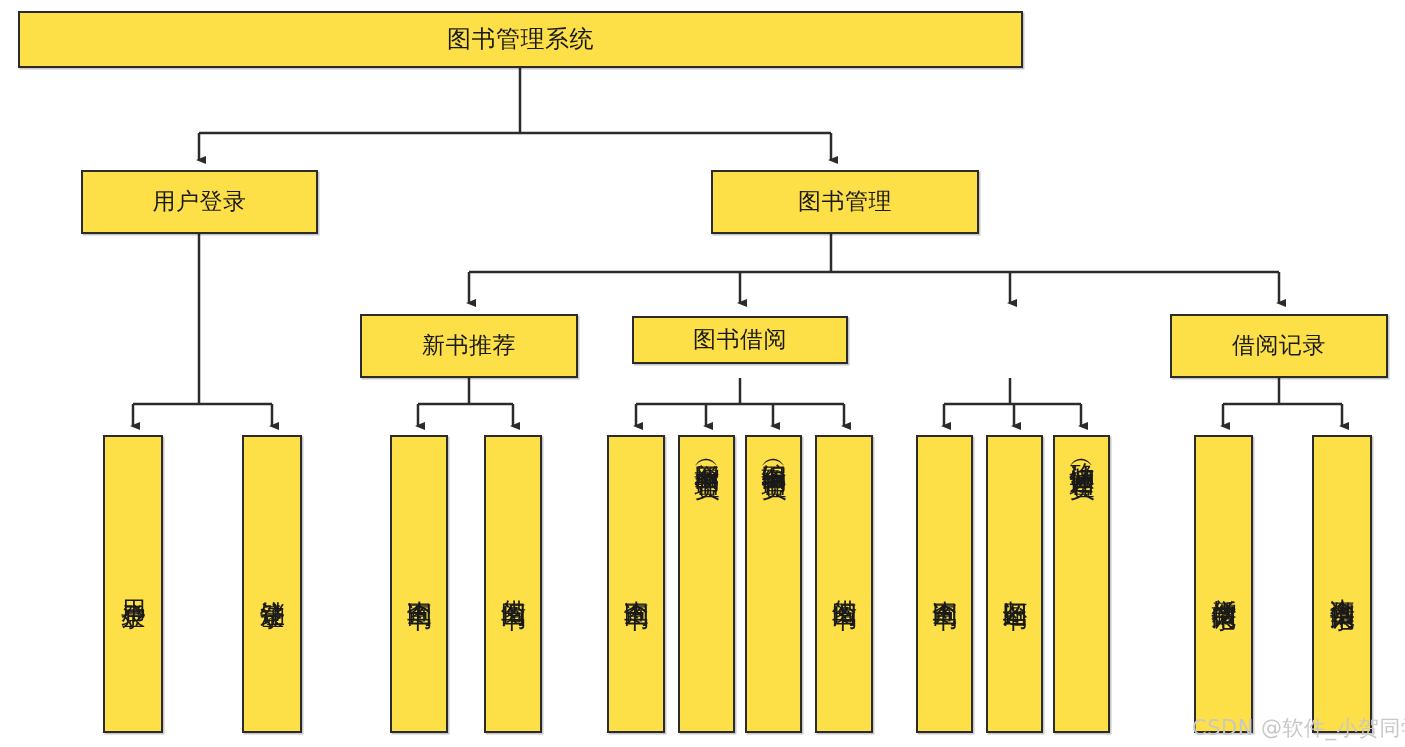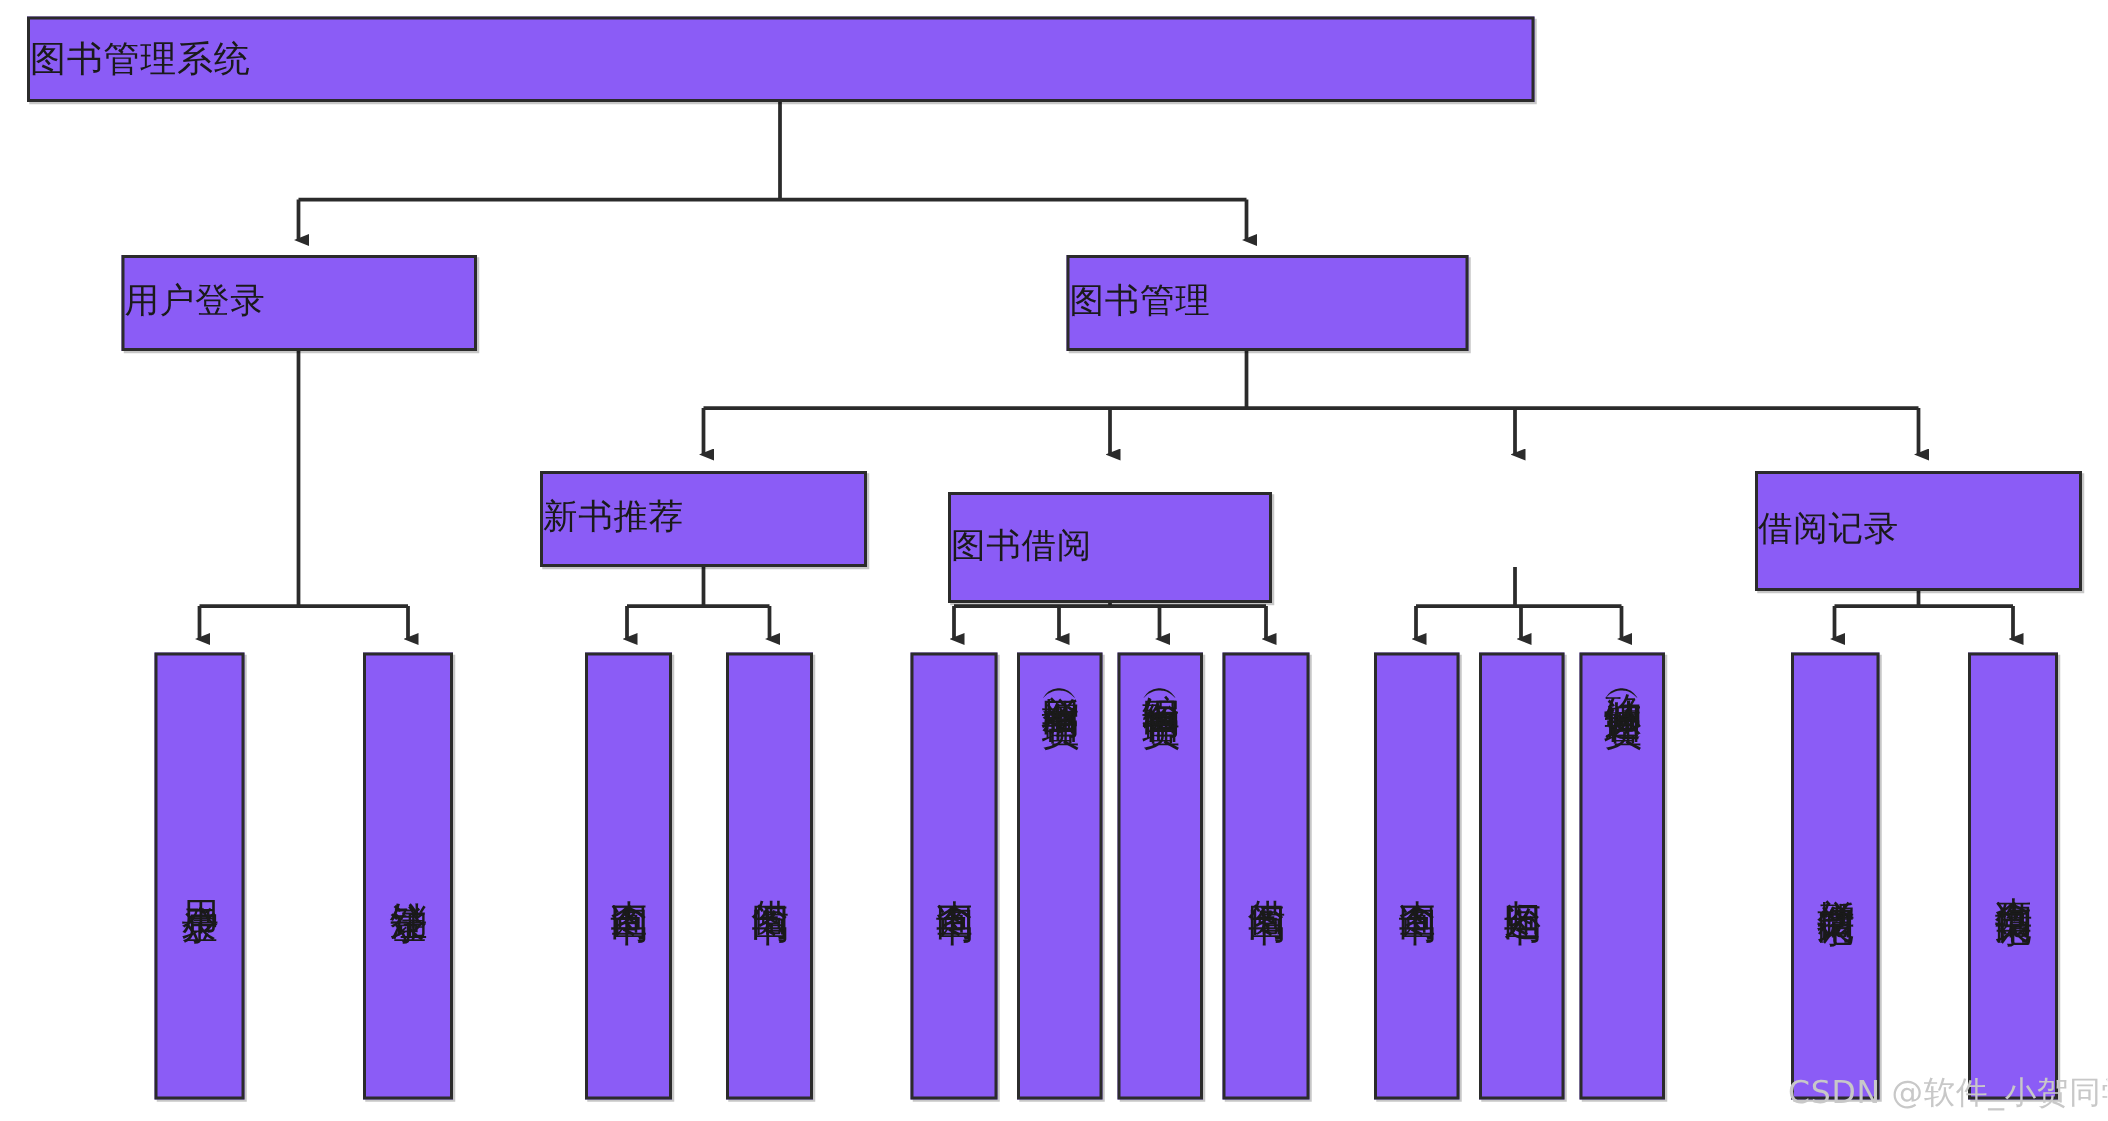--- a/index.html
+++ b/index.html
@@ -23,24 +23,25 @@
     left: 0;
     top: 0;
     width: 1405px;
     height: 747px;
     pointer-events: none;
   }
   .node {
     position: absolute;
     box-sizing: border-box;
     border: 2.5px solid #2b2b2b;
-    background: #8b5cf6;
+    background: #fde047;
     color: #1a1a1a;
     display: flex;
     align-items: center;
+    justify-content: center;
     text-align: center;
     box-shadow: 1.5px 1.5px 0 0 rgba(0,0,0,0.22);
   }
   .node .label {
     display: block;
     line-height: 1.18;
     letter-spacing: 0.5px;
   }
   
   .node.h .label {
@@ -143,24 +144,24 @@
   <div class="node h" style="left:81px; top:170px; width:237px; height:64px;">
     <span class="label">用户登录</span>
   </div>
   <div class="node h" style="left:711px; top:170px; width:268px; height:64px;">
     <span class="label">图书管理</span>
   </div>
 
   <div class="node h" style="left:360px; top:314px; width:218px; height:64px;">
     <span class="label">新书推荐</span>
   </div>
-  <div class="node h" style="left:632px; top:328px; width:216px; height:74px;">
+  <div class="node h" style="left:632px; top:316px; width:216px; height:48px;">
     <span class="label">图书借阅</span>
   </div>
-  <div class="node h" style="left:1170px; top:314px; width:218px; height:80px;">
+  <div class="node h" style="left:1170px; top:314px; width:218px; height:64px;">
     <span class="label">借阅记录</span>
   </div>
 
   <div class="node v midtext" style="left:103px; top:435px; width:60px; height:298px; align-items:center;">
     <span class="label">用户登录</span>
   </div>
   <div class="node v midtext" style="left:242px; top:435px; width:60px; height:298px; align-items:center;">
     <span class="label">注销登录</span>
   </div>
 

